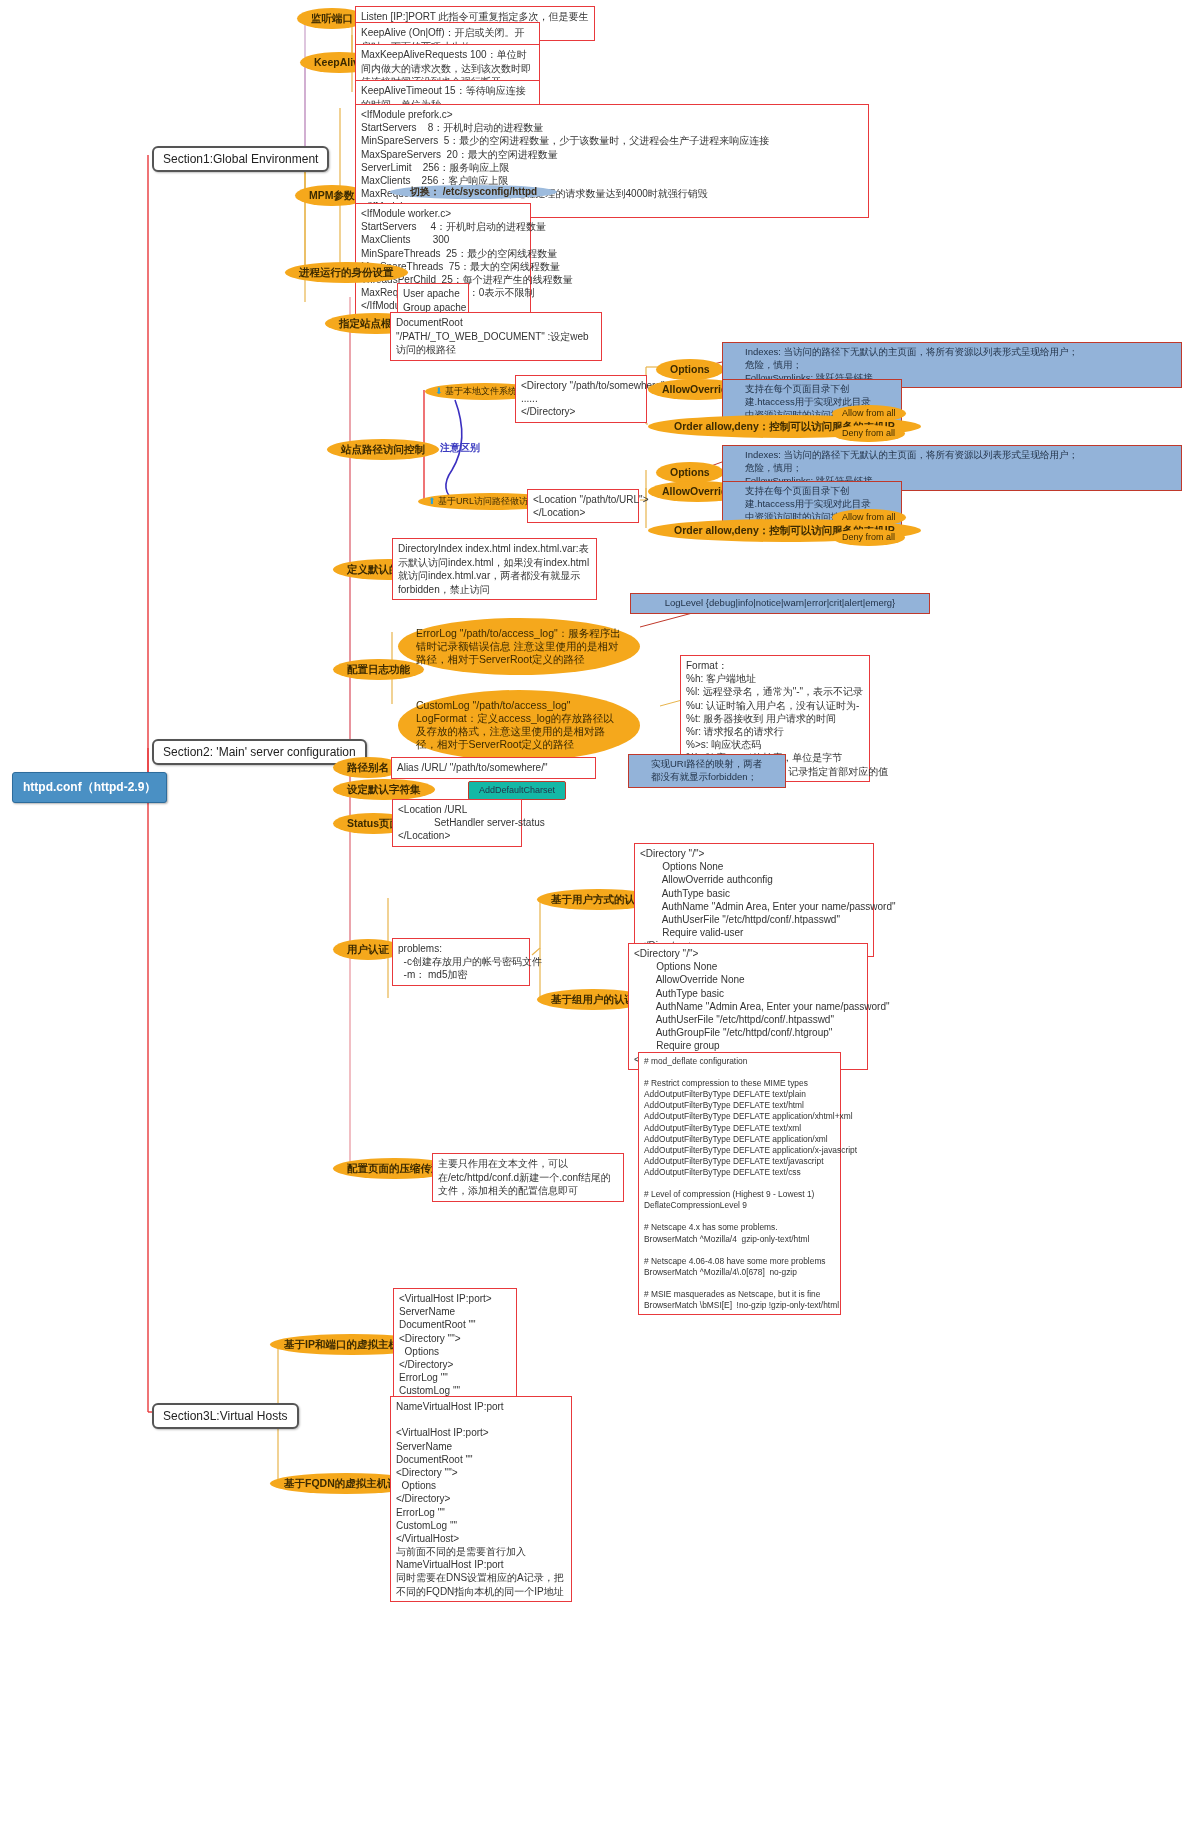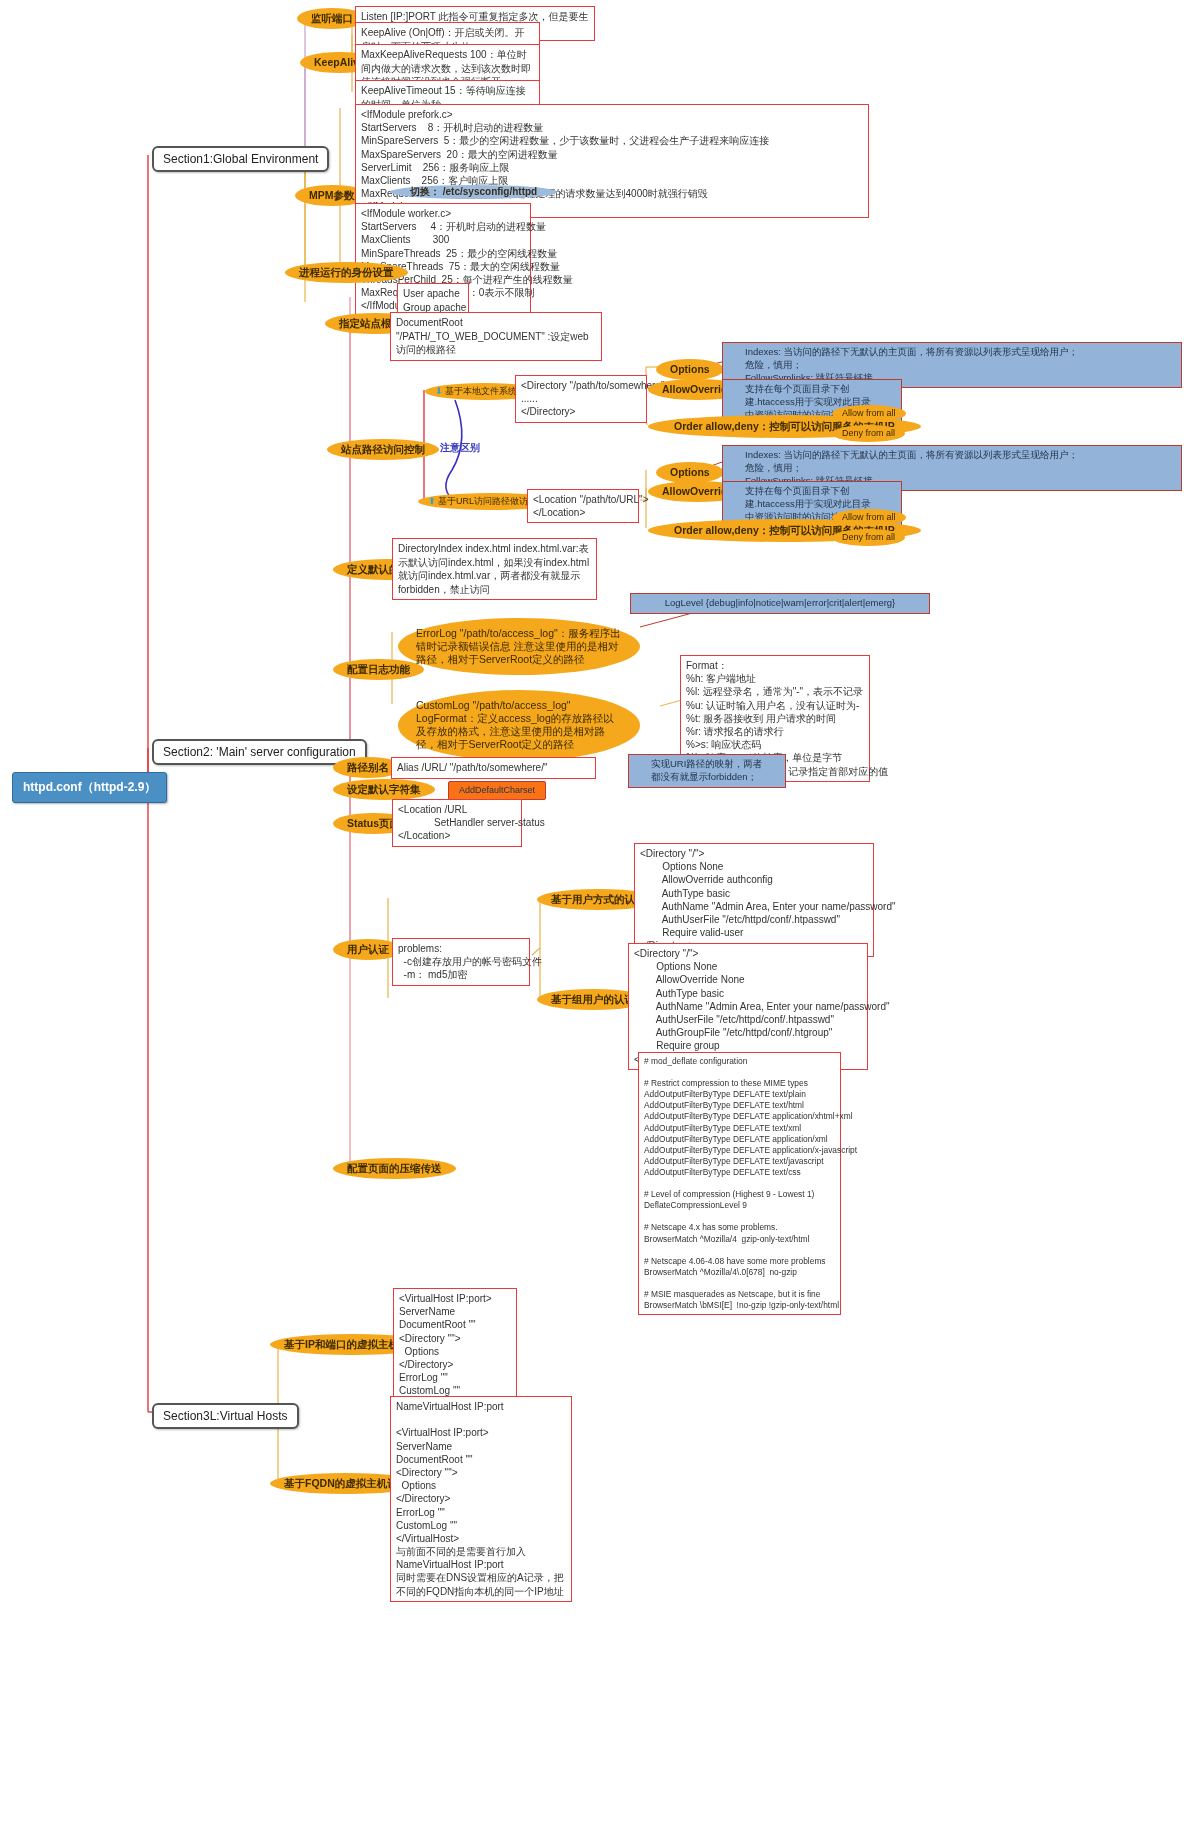--- a/index.html
+++ b/index.html
@@ -219,21 +219,21 @@
 %r: 请求报名的请求行
 %&gt;s: 响应状态码
 %b: 响应report的长度，单位是字节
 %{HEADER_NAME}c: 记录指定首部对应的值</div>
 
 <div class="node ell" style="left:333px; top:757px;">路径别名</div>
 <div class="node box" style="left:391px; top:757px; width:205px;">Alias /URL/ "/path/to/somewhere/"</div>
 <div class="node blue" style="left:628px; top:754px; width:158px;">实现URI路径的映射，两者都没有就显示forbidden；</div>
 
 <div class="node ell" style="left:333px; top:779px;">设定默认字符集</div>
-<div class="node ell small" style="left:448px; top:781px; background:#f97316; color:#23344a; border:1px solid #c0392b; border-radius:2px;">AddDefaultCharset</div>
+<div class="node ell small" style="left:468px; top:781px; background:#14b8a6; color:#23344a; border:1px solid #c0392b; border-radius:2px;">AddDefaultCharset</div>
 
 <div class="node ell" style="left:333px; top:813px;">Status页面</div>
 <div class="node box code" style="left:392px; top:799px; width:130px;">&lt;Location /URL
              SetHandler server-status
 &lt;/Location&gt;</div>
 
 <div class="node ell" style="left:333px; top:939px;">用户认证</div>
 <div class="node box code" style="left:392px; top:938px; width:138px;">problems:
   -c创建存放用户的帐号密码文件
   -m： md5加密</div>
@@ -251,20 +251,21 @@
         Options None
         AllowOverride None
         AuthType basic
         AuthName "Admin Area, Enter your name/password"
         AuthUserFile "/etc/httpd/conf/.htpasswd"
         AuthGroupFile "/etc/httpd/conf/.htgroup"
         Require group
 &lt;/Directory&gt;</div>
 
 <div class="node ell" style="left:333px; top:1158px;">配置页面的压缩传送</div>
+<div class="node box" style="left:432px; top:1153px; width:192px;">主要只作用在文本文件，可以在/etc/httpd/conf.d新建一个.conf结尾的文件，添加相关的配置信息即可</div>
 <div class="node box code" style="left:638px; top:1052px; width:203px; font-size:8.4px;"># mod_deflate configuration
 
 # Restrict compression to these MIME types
 AddOutputFilterByType DEFLATE text/plain
 AddOutputFilterByType DEFLATE text/html
 AddOutputFilterByType DEFLATE application/xhtml+xml
 AddOutputFilterByType DEFLATE text/xml
 AddOutputFilterByType DEFLATE application/xml
 AddOutputFilterByType DEFLATE application/x-javascript
 AddOutputFilterByType DEFLATE text/javascript

